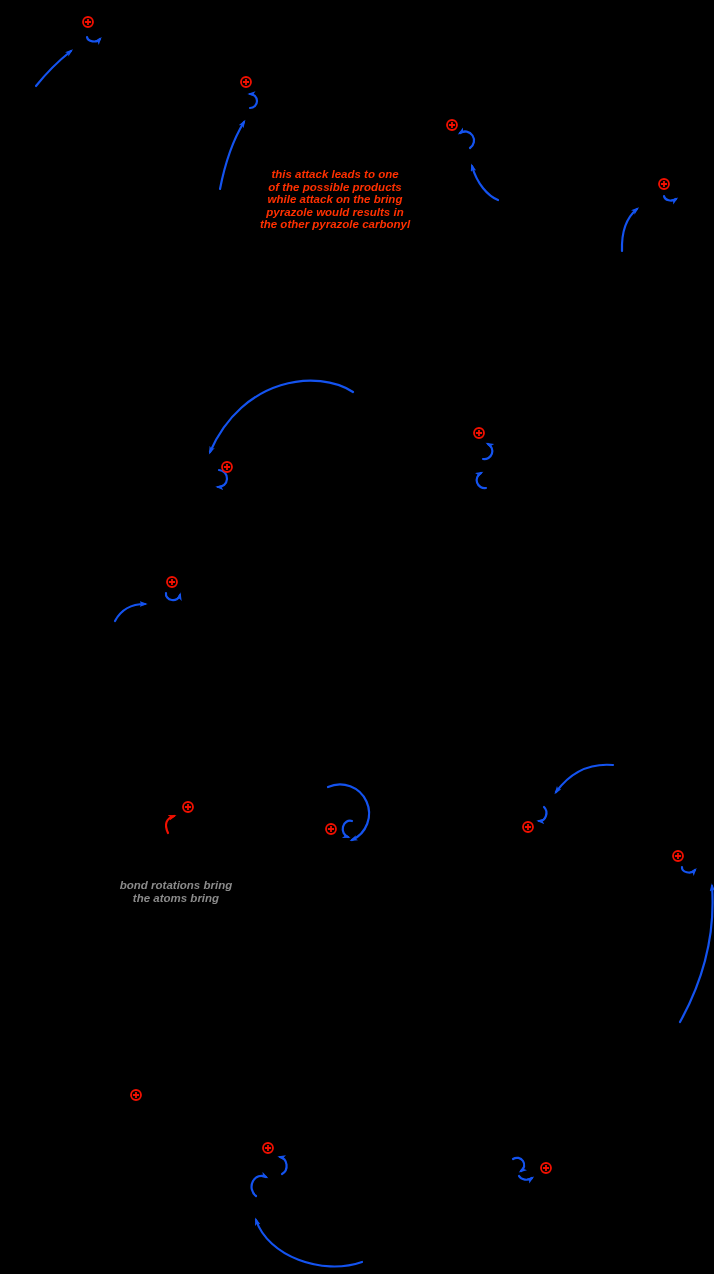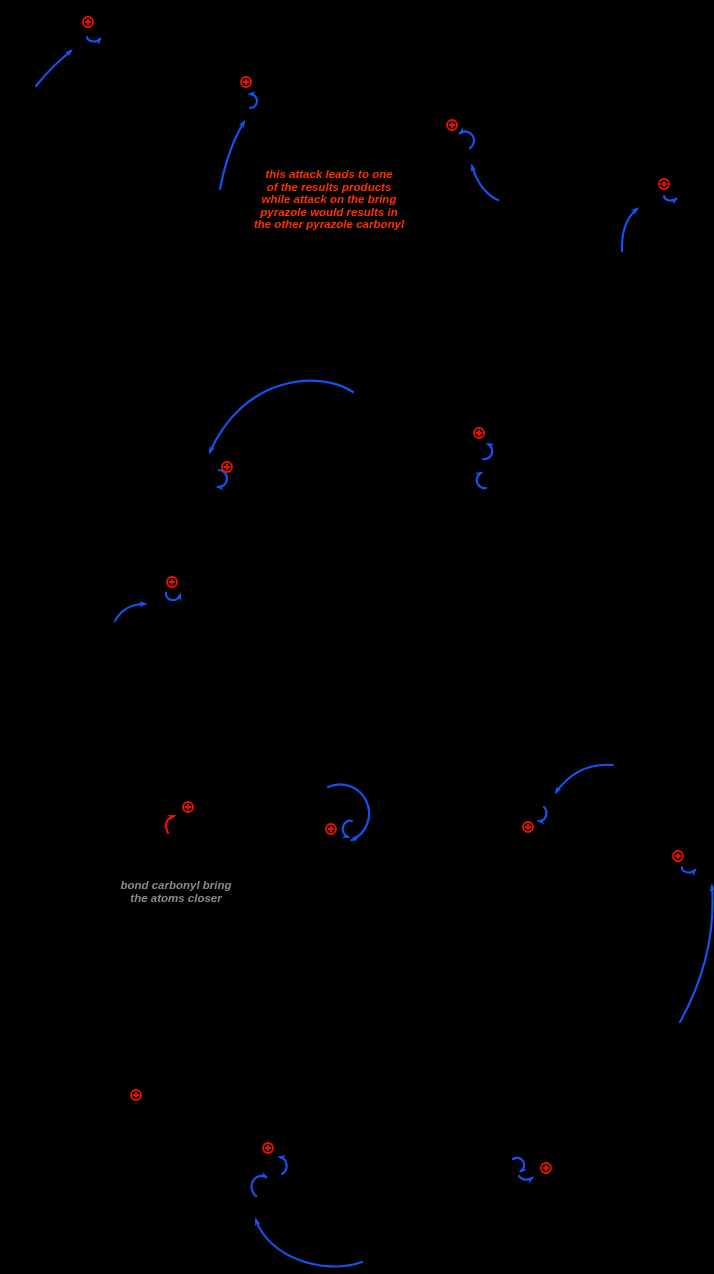--- a/index.html
+++ b/index.html
@@ -16,21 +16,21 @@
     text-align:center;
     font-style:italic;
     font-weight:bold;
     font-size:11.5px;
     line-height:12.5px;
     letter-spacing:0px;
   }
   .note span{display:block;}
   .note-red{color:var(--red-text,#ff3000);}
   .note-gray{color:var(--gray-text,#8a8a8a);line-height:13.2px;font-size:11.5px;}
-  #attack-note{left:238px;top:168px;width:182px;}
+  #attack-note{left:244px;top:168px;width:182px;}
   #bond-note{left:94px;top:879px;width:164px;}
 </style>
 </head>
 <body>
 
 <div class="canvas">
 
   <svg class="mech" width="714" height="1274" viewBox="0 0 714 1274">
       <defs>
         <marker id="head-blue" markerUnits="userSpaceOnUse" markerWidth="10" markerHeight="8" refX="5.5" refY="2.8" orient="auto">
@@ -119,24 +119,24 @@
         <path d="M -3.1,0 H 3.1 M 0,-3.1 V 3.1" stroke="#f11000" stroke-width="1.8" stroke-linecap="butt"></path>
       </g>
       <g transform="translate(546,1168)">
         <circle cx="0" cy="0" r="5" fill="none" stroke="#f11000" stroke-width="1.8"></circle>
         <path d="M -3.1,0 H 3.1 M 0,-3.1 V 3.1" stroke="#f11000" stroke-width="1.8" stroke-linecap="butt"></path>
       </g>
     </svg>
 
   <div class="note note-red" id="attack-note">
     <span>this attack leads to one</span>
-    <span>of the results products</span>
+    <span>of the possible products</span>
     <span>while attack on the bring</span>
     <span>pyrazole would results in</span>
     <span>the other pyrazole carbonyl</span>
   </div>
 
   <div class="note note-gray" id="bond-note">
-    <span>bond carbonyl bring</span>
-    <span>the atoms closer</span>
+    <span>bond rotations bring</span>
+    <span>the atoms bring</span>
   </div>
 
 </div>
 
 </body></html>

